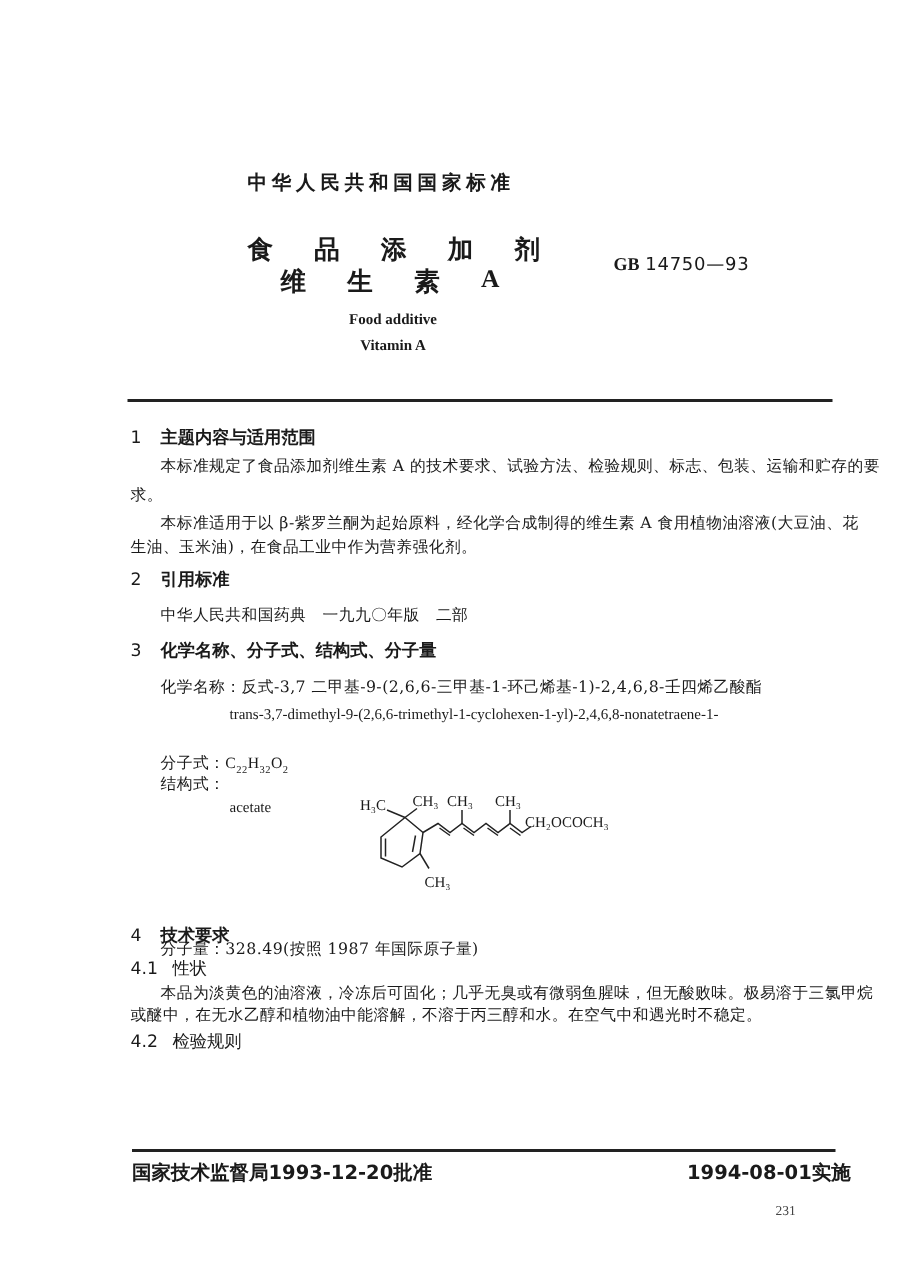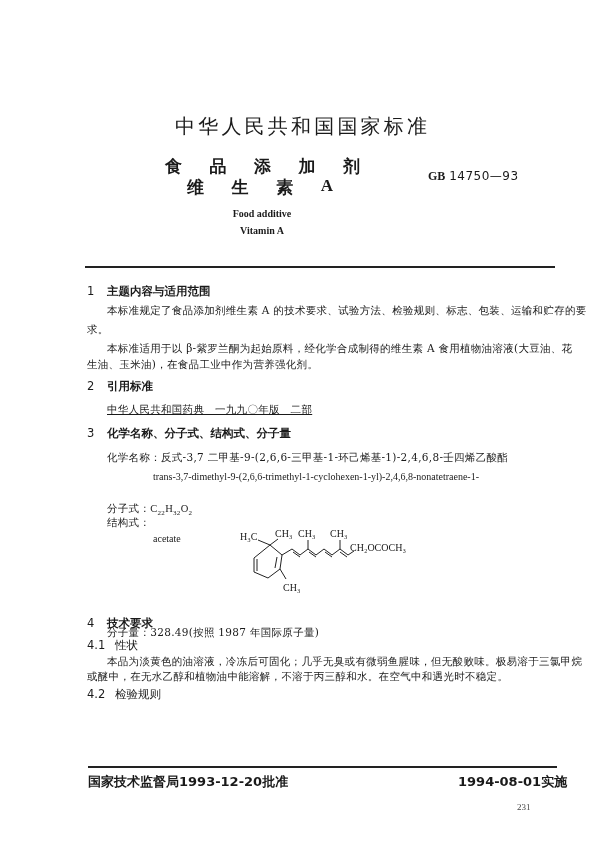--- a/index.html
+++ b/index.html
@@ -2,25 +2,25 @@
 <html><head>
 <meta charset="utf-8">
 <style>
   html, body { margin: 0; padding: 0; background: #ffffff; }
   body { width: 600px; height: 851px; position: relative; overflow: hidden;
          font-family: "DejaVu Serif", "Liberation Serif", serif; color: #1a1a1a; }
   .abs { position: absolute; white-space: nowrap; }
   .sans { font-family: "DejaVu Sans", "Liberation Sans", sans-serif; }
   .serif { font-family: "Liberation Serif", "DejaVu Serif", serif; }
 
-  .std-title { left: 175px; top: 113px; font-size: 20px; font-weight: normal; letter-spacing: 3.2px; }
+  .std-title { left: 165px; top: 113px; font-size: 13px; font-weight: bold; letter-spacing: 3.2px; }
   .main-title-1 { left: 165px; top: 155px; font-size: 17px; font-weight: bold; letter-spacing: 0; width: 195px; display:flex; justify-content: space-between; }
   .main-title-2 { left: 187px; top: 176px; font-size: 17px; font-weight: bold; width: 146px; display:flex; justify-content: space-between; }
   .en-title { left: 200px; width: 124px; text-align: center; font-size: 10px; font-weight: bold; }
-  .gb-code { left: 428px; top: 169px; font-size: 12px; }
+  .gb-code { left: 409px; top: 169px; font-size: 12px; }
   .gb-code .gb { font-weight: bold; font-family: "Liberation Serif", serif; }
   .gb-code .num { font-family: "DejaVu Sans", sans-serif; letter-spacing: 0.5px; }
 
   .rule { position: absolute; height: 1.6px; background: #222; }
 
   .sec { font-size: 11.5px; font-weight: bold; }
   .sec .num { display: inline-block; width: 20px; font-weight: normal; }
   .sub { font-size: 11.5px; }
   .sub .num { display: inline-block; width: 28px; }
   .body { font-size: 10.5px; letter-spacing: 0.3px; }
@@ -65,21 +65,21 @@
   <span class="num">1</span><span>主题内容与适用范围</span>
 </div>
 <div class="abs body" style="left:107px; top:304px;">本标准规定了食品添加剂维生素 A 的技术要求、试验方法、检验规则、标志、包装、运输和贮存的要</div>
 <div class="abs body" style="left:87px; top:323px;">求。</div>
 <div class="abs body" style="left:107px; top:342px;">本标准适用于以 β-紫罗兰酮为起始原料，经化学合成制得的维生素 A 食用植物油溶液(大豆油、花</div>
 <div class="abs body" style="left:87px; top:358px;">生油、玉米油)，在食品工业中作为营养强化剂。</div>
 
 <div class="abs sans sec" style="left:87px; top:379px;">
   <span class="num">2</span><span>引用标准</span>
 </div>
-<div class="abs body" style="left:107px; top:403px;text-decoration:underline;">中华人民共和国药典　一九九〇年版　二部</div>
+<div class="abs body" style="left:107px; top:403px;">中华人民共和国药典　一九九〇年版　二部</div>
 
 <div class="abs sans sec" style="left:87px; top:426px;">
   <span class="num">3</span><span>化学名称、分子式、结构式、分子量</span>
 </div>
 <div class="abs body" style="left:107px; top:451px;">
   <span>化学名称：</span><span>反式-3,7 二甲基-9-(2,6,6-三甲基-1-环己烯基-1)-2,4,6,8-壬四烯乙酸酯</span>
 </div>
 <div class="abs latin" style="left:153px; top:471px;">trans-3,7-dimethyl-9-(2,6,6-trimethyl-1-cyclohexen-1-yl)-2,4,6,8-nonatetraene-1-</div>
 <div class="abs latin" style="left:153px; top:489px;margin-top:44px;">acetate</div>
 <div class="abs body" style="left:107px; top:502px;">

